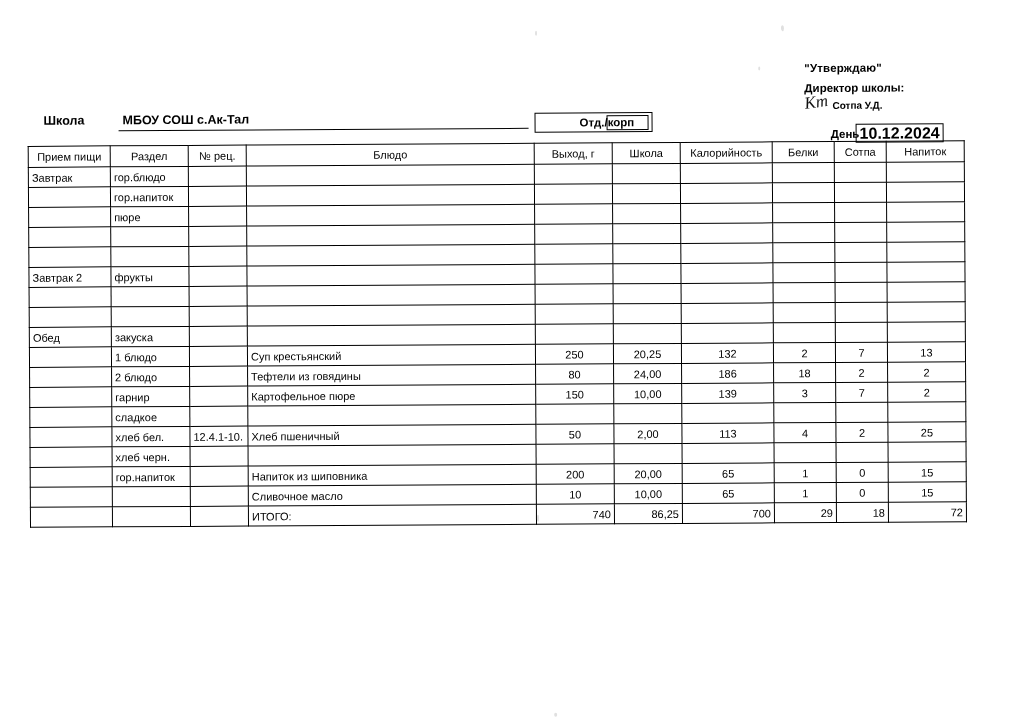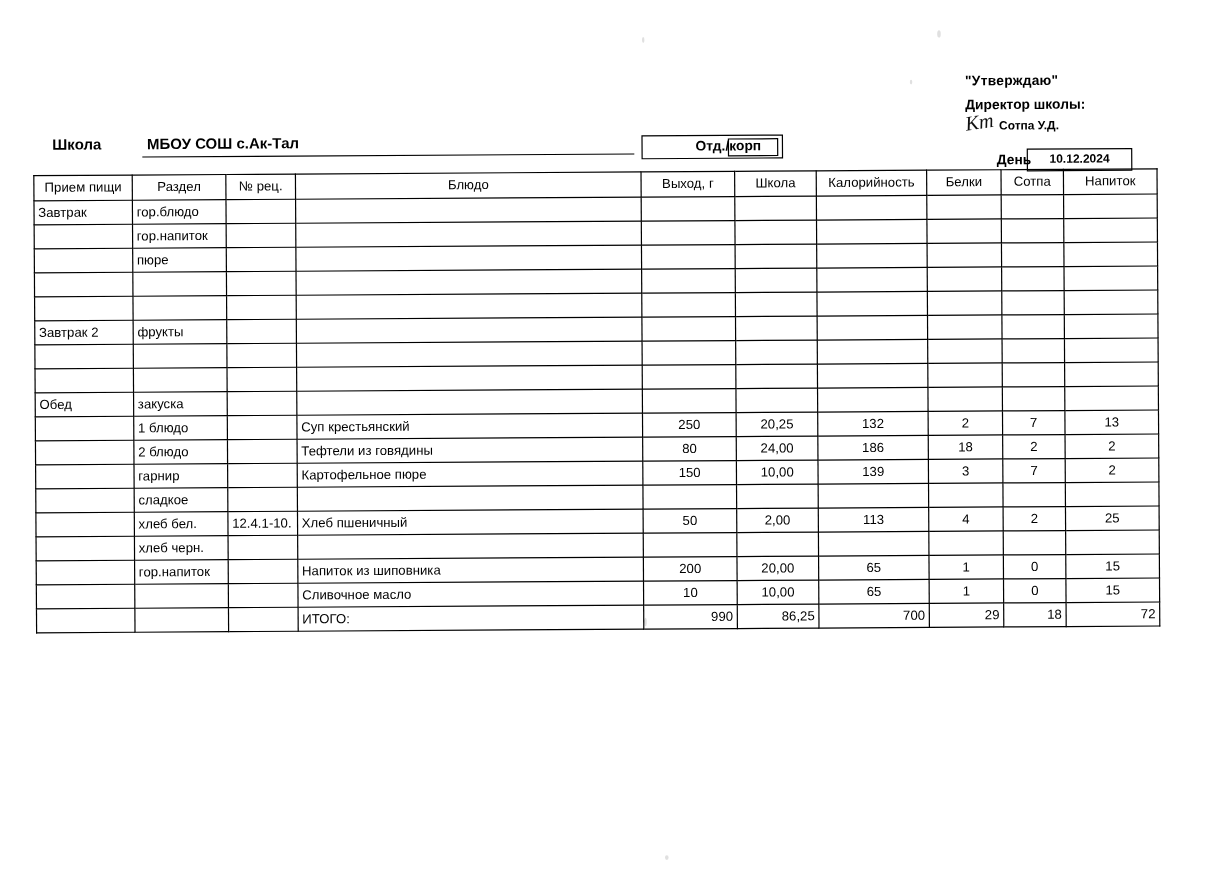--- a/index.html
+++ b/index.html
@@ -117,21 +117,21 @@
   }
   .day-box {
     position: absolute;
     left: 857px;
     top: 126px;
     width: 88px;
     height: 19px;
     border: 1.4px solid #000;
     box-sizing: border-box;
     text-align: center;
-    font-size: 10px;
+    font-size: 16px;
     font-weight: bold;
     line-height: 17px;
   }
 
   
   table.menu {
     position: absolute;
     left: 29px;
     top: 143px;
     border-collapse: collapse;
@@ -445,21 +445,21 @@
           <td class="num">65</td>
           <td class="num">1</td>
           <td class="num">0</td>
           <td class="num">15</td>
         </tr>
         <tr>
           <td></td>
           <td></td>
           <td></td>
           <td class="total-label">ИТОГО:</td>
-          <td class="total-num">990</td>
+          <td class="total-num">740</td>
           <td class="total-num">86,25</td>
           <td class="total-num">700</td>
           <td class="total-num">29</td>
           <td class="total-num">18</td>
           <td class="total-num">72</td>
         </tr>
       </tbody>
   </table>
 
 </div>

